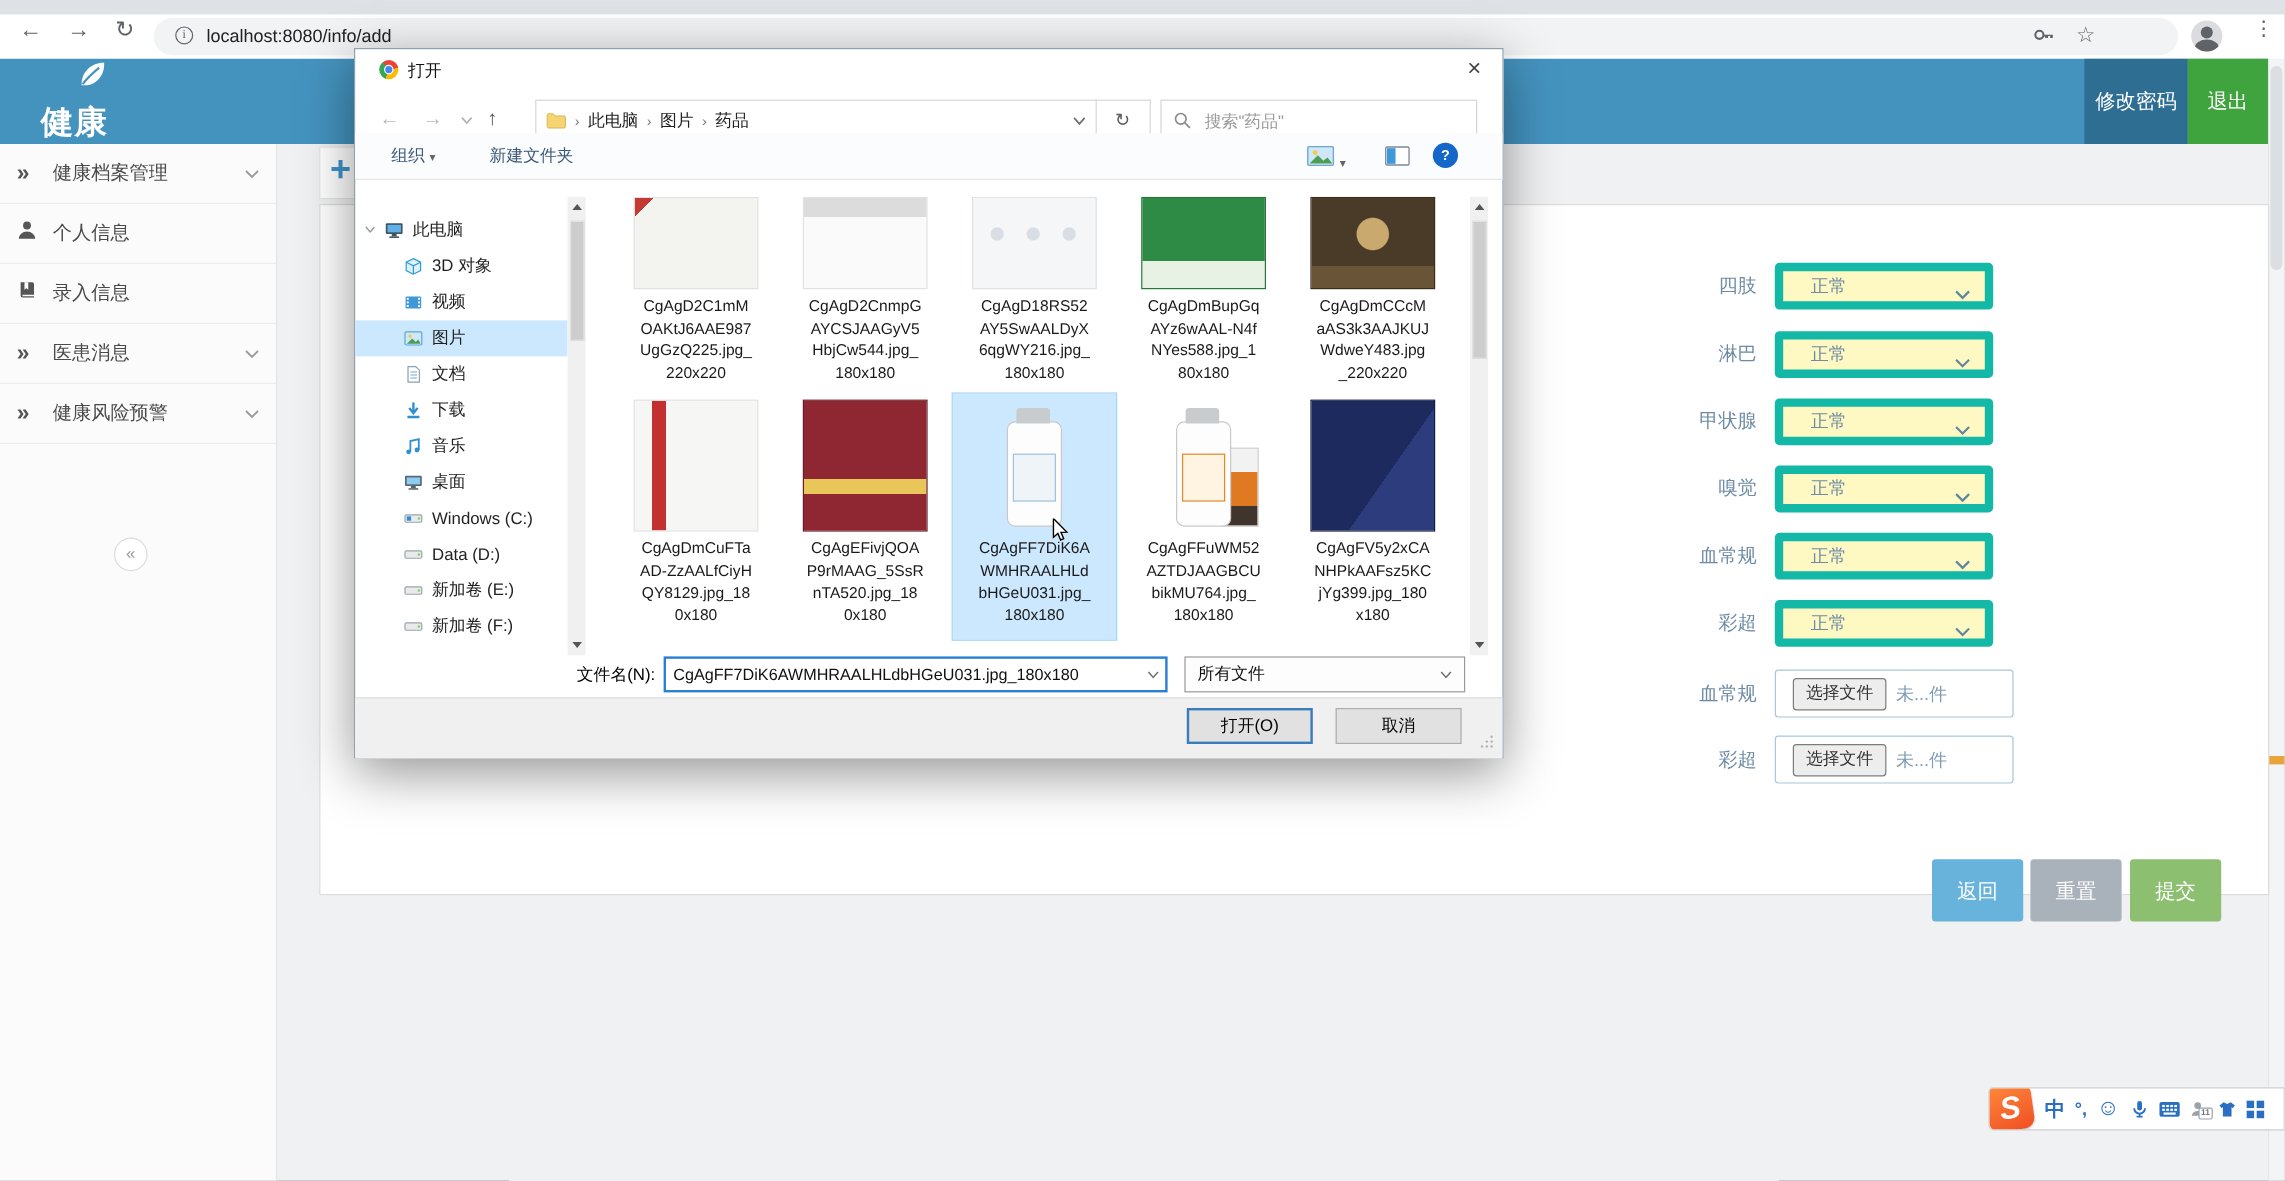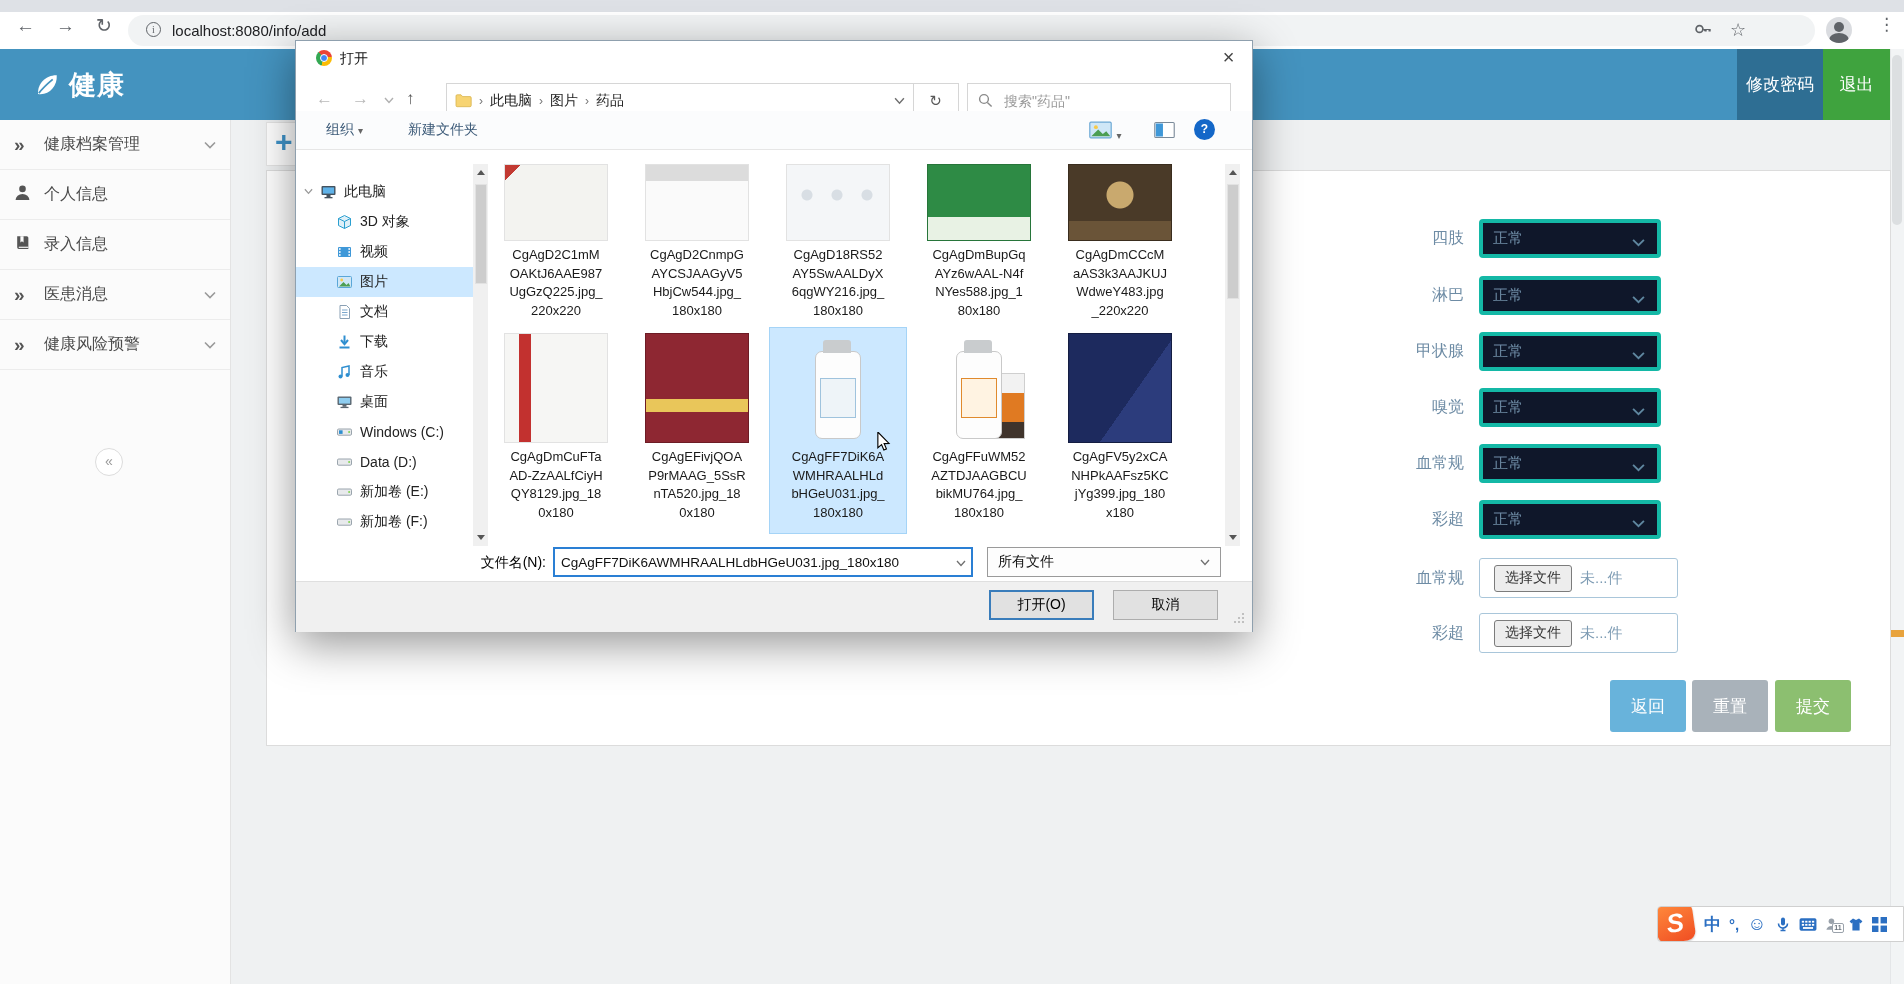--- a/index.html
+++ b/index.html
@@ -15,21 +15,21 @@
   #info-icon{left:18px;top:7px;width:13px;height:13px;border:1.5px solid #5f6368;border-radius:50%;
     color:#5f6368;font-size:10px;text-align:center;line-height:13px;font-family:"Liberation Serif",serif;}
   #url-text{left:44px;top:7px;font-size:15px;color:#202124;}
   #avatar{left:1826px;top:17px;width:26px;height:26px;border-radius:50%;background:#dadce0;overflow:hidden;}
   #avatar .head{position:absolute;left:8px;top:5px;width:10px;height:10px;border-radius:50%;background:#5f6368;}
   #avatar .bodyy{position:absolute;left:3px;top:16px;width:20px;height:14px;border-radius:50%;background:#5f6368;}
   #menu-dots{left:1878px;top:14px;font-size:17px;color:#5f6368;}
 
   
   #app-header{left:0;top:49px;width:1890px;height:71px;background:#4493bf;}
-  #brand{left:34px;top:0;height:71px;display:flex;align-items:center;gap:9px;color:#fff;}
+  #brand{left:34px;top:0;height:71px;display:flex;align-items:flex-end;gap:9px;color:#fff;flex-direction:column;}
   #brand .t{font-size:27px;font-weight:bold;letter-spacing:1px;}
   #btn-changepw{left:1737px;top:0;width:86px;height:71px;background:#2e6e93;color:#fff;font-size:17px;
     display:flex;align-items:center;justify-content:center;cursor:pointer;}
   #btn-logout{left:1823px;top:0;width:67px;height:71px;background:#3fa33e;color:#fff;font-size:17px;
     display:flex;align-items:center;justify-content:center;cursor:pointer;}
 
   
   #pg-scroll{left:1890px;top:49px;width:14px;height:935px;background:#f2f4f5;border-left:1px solid #e4e6e8;}
   #pg-thumb{left:1892px;top:55px;width:10px;height:170px;background:#dcdfe1;border-radius:5px;}
   #pg-marker{left:1890px;top:630px;width:14px;height:7px;background:#e8a33d;}
@@ -43,30 +43,30 @@
   .side-item .chev{color:#9a9a9a;}
   #collapse-btn{left:95px;top:448px;width:26px;height:26px;border:1px solid #dcdcdc;border-radius:50%;
     background:#fff;color:#999;font-size:14px;text-align:center;line-height:24px;cursor:pointer;}
 
   
   #add-chip{left:266px;top:122px;width:120px;height:42px;background:#fff;border:1px solid #e4e4e4;}
   #add-plus{position:absolute;left:8px;top:2px;font-size:30px;font-weight:bold;color:#3f93c9;cursor:pointer;}
   #content-card{left:266px;top:170px;width:1623px;height:574px;background:#fff;border:1px solid #dcdcdc;}
 
   .frm-label{position:absolute;width:200px;text-align:right;color:#6e8ca5;font-size:16px;}
-  .frm-select{position:absolute;left:1479px;width:182px;height:39px;border:4px solid #14b8a6;border-radius:4px;
-    background:#0f172a;color:#6e8ca5;font-size:15px;display:flex;align-items:center;padding-left:10px;
+  .frm-select{position:absolute;left:1479px;width:182px;height:39px;border:7px solid #14b8a6;border-radius:4px;
+    background:#fef9c3;color:#6e8ca5;font-size:15px;display:flex;align-items:center;padding-left:23px;
     box-sizing:border-box;cursor:pointer;}
   .frm-select svg{position:absolute;right:12px;top:15px;}
   .upl-box{position:absolute;left:1479px;width:199px;height:40px;border:1px solid #a9c6da;border-radius:3px;
     background:#fff;display:flex;align-items:center;box-sizing:border-box;padding-left:14px;gap:8px;}
   .upl-btn{height:25px;padding:0 10px;background:#ededed;border:1px solid #7c7c7c;border-radius:3px;
     font-size:14px;color:#333;display:flex;align-items:center;cursor:pointer;}
   .upl-status{color:#7e9cb4;font-size:15px;white-space:nowrap;text-align:right;}
-  .act-btn{position:absolute;top:680px;width:76px;height:52px;border-radius:3px;color:#fff;font-size:17px;
+  .act-btn{position:absolute;top:716px;width:76px;height:52px;border-radius:3px;color:#fff;font-size:17px;
     display:flex;align-items:center;justify-content:center;cursor:pointer;}
   #btn-back{left:1610px;background:#68b3db;}
   #btn-reset{left:1692px;background:#a9b2ba;}
   #btn-submit{left:1775px;background:#8cbf70;}
 
   
   #dialog{left:295px;top:40px;width:956px;height:590px;background:#fff;border:1px solid #8fa0ae;
     box-shadow:0 12px 42px rgba(0,0,0,.42);z-index:10;}
   #dlg-title{left:0;top:0;width:956px;height:34px;}
   #chrome-icon{left:20px;top:9px;width:16px;height:16px;border-radius:50%;
@@ -110,21 +110,21 @@
   .trow.sel{background:#cce8ff;}
   .ticon{width:17px;height:16px;flex:0 0 17px;}
   .vsb{position:absolute;width:15px;background:#f0f0f0;}
   .vsb .arr{position:absolute;left:3.5px;}
   .vsb .thumb{position:absolute;left:1.5px;width:12px;background:#cdcdcd;}
   #tree-sb{left:177px;top:0;height:382px;}
   #files-sb{left:929px;top:0;height:382px;}
 
   
   #files{left:192px;top:0;width:737px;height:382px;overflow:hidden;}
-  .frow{display:flex;gap:5px;}
+  .frow{display:flex;gap:5px;padding-left:24px;}
   .fitem{width:136px;display:flex;flex-direction:column;align-items:center;cursor:pointer;}
   .fitem.sel{background:#cce8ff;outline:1px solid #a5d4f7;}
   #frow1 .fitem{height:157px;}
   #frow1 .thumb{width:104px;height:77px;}
   #frow2{margin-top:7px;}
   #frow2 .fitem{height:200px;padding-top:5px;}
   #frow2 .thumb{width:104px;height:110px;}
   .flabel{margin-top:5px;font-size:13px;line-height:18.5px;color:#1a1a1a;text-align:center;white-space:pre-line;}
   .thumb{position:relative;border:1px solid #e2e2e2;box-sizing:border-box;background:#f5f5f5;}
   .t0{background:linear-gradient(135deg,#c23a32 0 11px,#f3f3f0 11px),#f3f3f0;}

